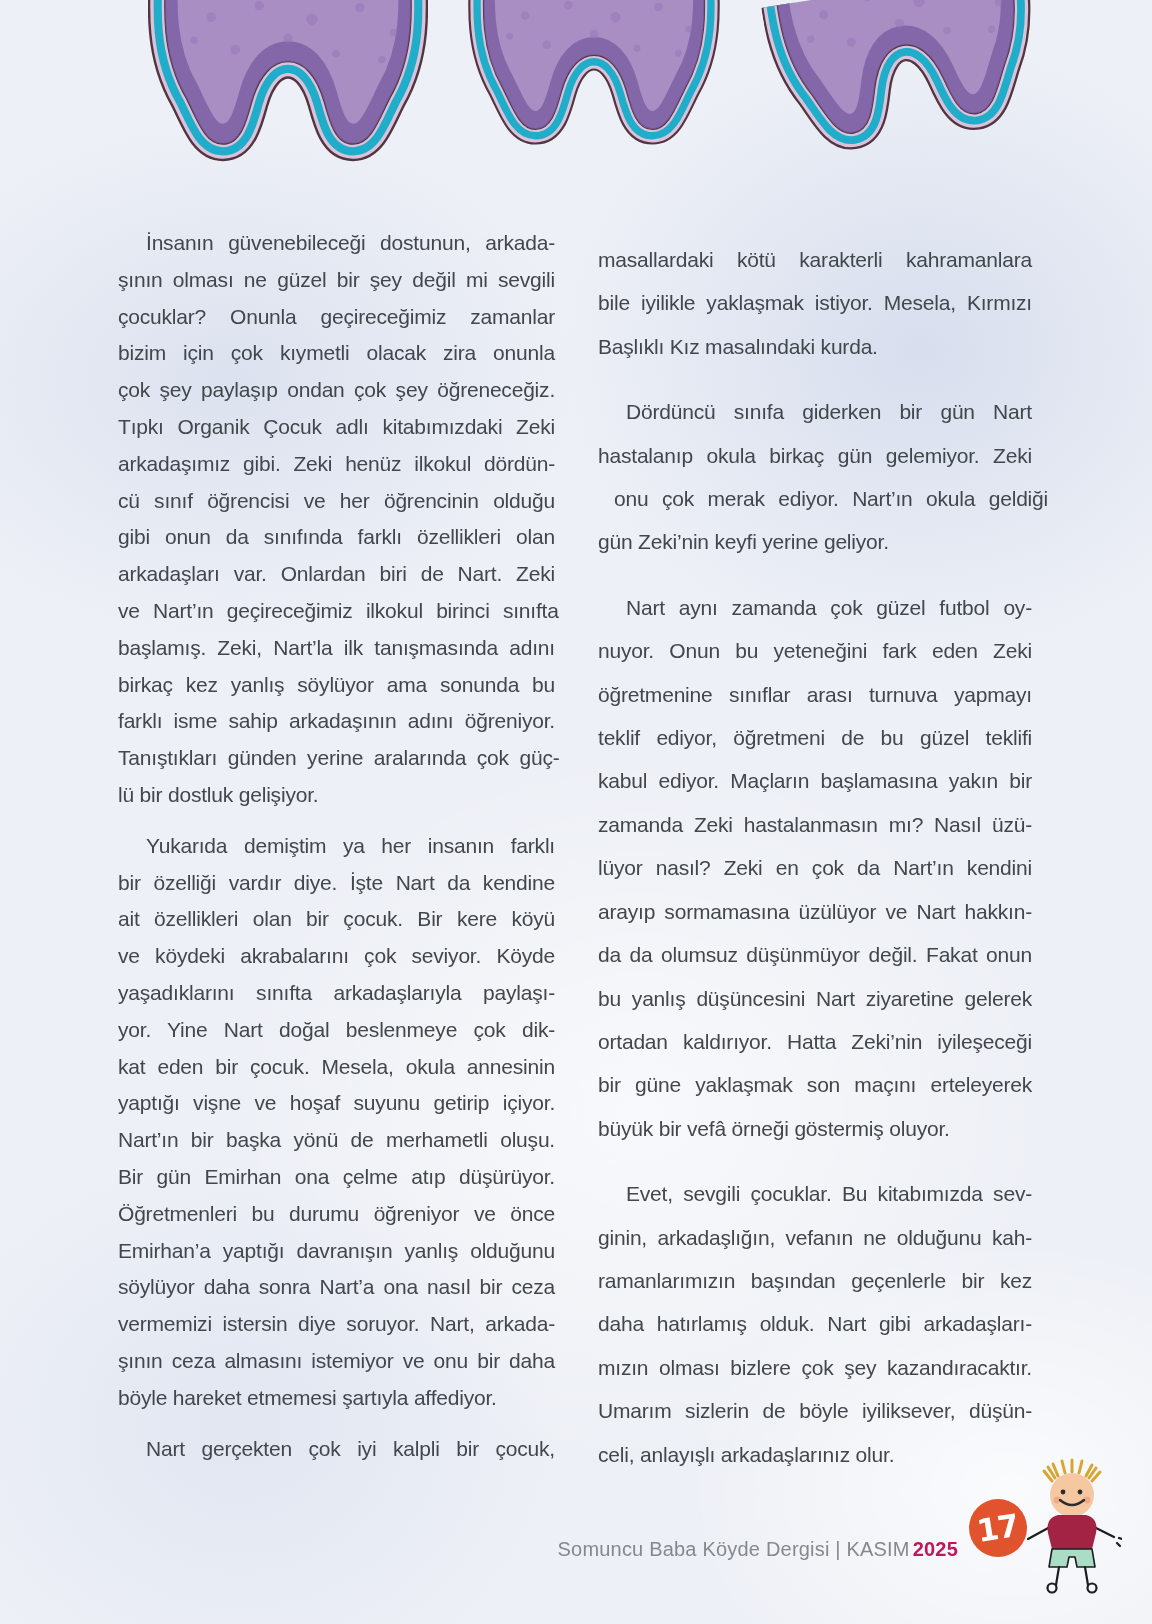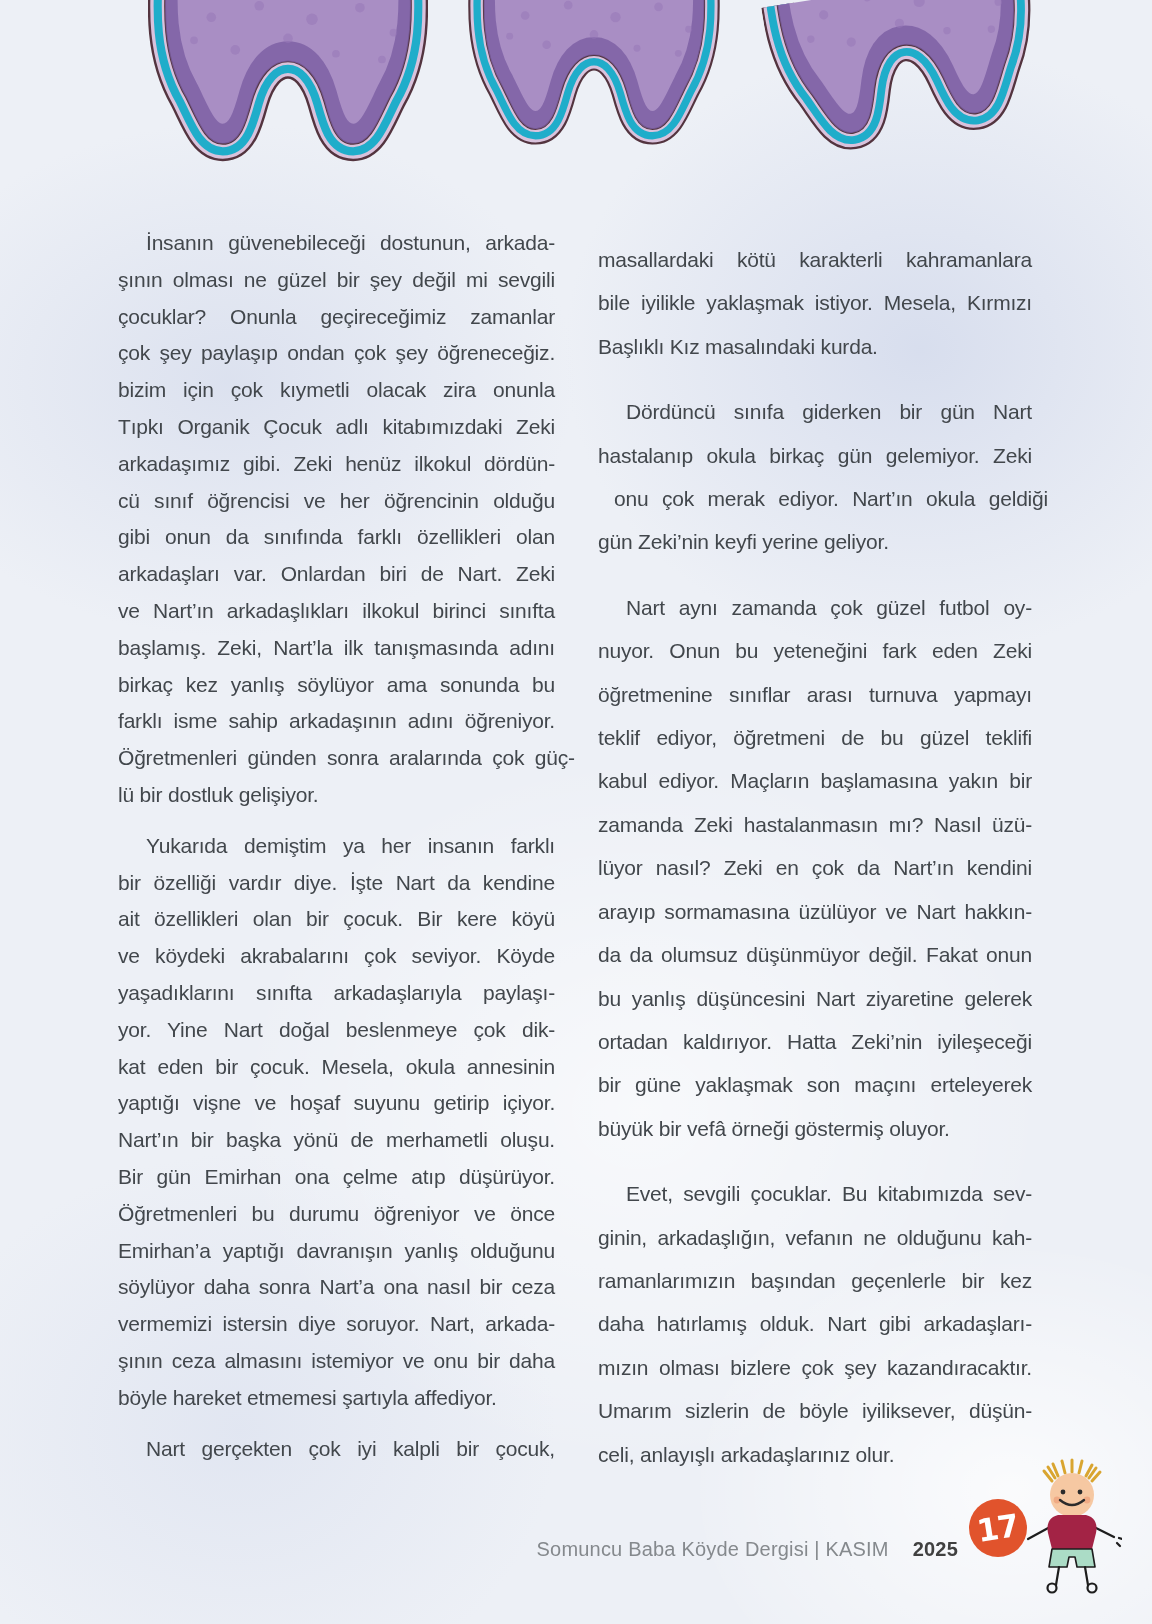--- a/index.html
+++ b/index.html
@@ -25,21 +25,21 @@
   #col-left .para{margin:0 0 14px 0;}
   #col-right .para{margin:0 0 22px 0;}
   .line{white-space:nowrap;}
   .line.indent{padding-left:28px;}
   .line > span{display:inline-block;transform-origin:left center;white-space:nowrap;}
 
   .footer-credit{
     position:absolute;top:1538px;right:194px;
     font-size:20px;color:#85898d;letter-spacing:0.2px;
   }
-  .footer-credit .year{font-weight:bold;color:#404040;margin-left:24px;}
+  .footer-credit .year{font-weight:bold;color:#be185d;margin-left:3px;}
 
   .badge{
     position:absolute;left:969px;top:1499px;width:58px;height:58px;
     border-radius:50%;background:#e1532c;
     display:flex;align-items:center;justify-content:center;
   }
   .badge > span{
     color:#ffffff;font-weight:bold;font-size:31px;
     font-family:"DejaVu Sans","Liberation Sans",sans-serif;
     transform:rotate(-9deg);letter-spacing:-1px;
@@ -98,32 +98,32 @@
     </svg>
   <svg class="sf" style="left:772px;width:268px;height:158px;top:-14px;transform:rotate(-9deg)" viewBox="-6 0 292 172">
       <use href="#sfg"></use>
     </svg>
 
   <div class="col" id="col-left">
       <div class="para">
         <div class="line indent"><span style="word-spacing: 9.02px;">İnsanın güvenebileceği dostunun, arkada-</span></div>
         <div class="line"><span style="word-spacing: 4.71px;">şının olması ne güzel bir şey değil mi sevgili</span></div>
         <div class="line"><span style="word-spacing: 18.32px;">çocuklar? Onunla geçireceğimiz zamanlar</span></div>
+        <div class="line"><span style="word-spacing: 11.4px;">bizim için çok kıymetli olacak zira onunla</span></div>
         <div class="line"><span style="word-spacing: 3.84px;">çok şey paylaşıp ondan çok şey öğreneceğiz.</span></div>
-        <div class="line"><span style="word-spacing: 11.4px;">bizim için çok kıymetli olacak zira onunla</span></div>
         <div class="line"><span style="word-spacing: 8.12px;">Tıpkı Organik Çocuk adlı kitabımızdaki Zeki</span></div>
         <div class="line"><span style="word-spacing: 7.22px;">arkadaşımız gibi. Zeki henüz ilkokul dördün-</span></div>
         <div class="line"><span style="word-spacing: 8.7px;">cü sınıf öğrencisi ve her öğrencinin olduğu</span></div>
         <div class="line"><span style="word-spacing: 9.38px;">gibi onun da sınıfında farklı özellikleri olan</span></div>
         <div class="line"><span style="word-spacing: 8.35px;">arkadaşları var. Onlardan biri de Nart. Zeki</span></div>
-        <div class="line"><span style="word-spacing: 7.66px;">ve Nart’ın arkadaşlıkları ilkokul birinci sınıfta</span></div>
+        <div class="line"><span style="word-spacing: 7.66px;">ve Nart’ın geçireceğimiz ilkokul birinci sınıfta</span></div>
         <div class="line"><span style="word-spacing: 5.67px;">başlamış. Zeki, Nart’la ilk tanışmasında adını</span></div>
         <div class="line"><span style="word-spacing: 7.28px;">birkaç kez yanlış söylüyor ama sonunda bu</span></div>
         <div class="line"><span style="word-spacing: 5.66px;">farklı isme sahip arkadaşının adını öğreniyor.</span></div>
-        <div class="line"><span style="word-spacing: 4.92px;">Öğretmenleri günden sonra aralarında çok güç-</span></div>
+        <div class="line"><span style="word-spacing: 4.92px;">Tanıştıkları günden yerine aralarında çok güç-</span></div>
         <div class="line"><span>lü bir dostluk gelişiyor.</span></div>
       </div>
       <div class="para">
         <div class="line indent"><span style="word-spacing: 10.99px;">Yukarıda demiştim ya her insanın farklı</span></div>
         <div class="line"><span style="word-spacing: 7.05px;">bir özelliği vardır diye. İşte Nart da kendine</span></div>
         <div class="line"><span style="word-spacing: 8.86px;">ait özellikleri olan bir çocuk. Bir kere köyü</span></div>
         <div class="line"><span style="word-spacing: 9.71px;">ve köydeki akrabalarını çok seviyor. Köyde</span></div>
         <div class="line"><span style="word-spacing: 15.99px;">yaşadıklarını sınıfta arkadaşlarıyla paylaşı-</span></div>
         <div class="line"><span style="word-spacing: 10.74px;">yor. Yine Nart doğal beslenmeye çok dik-</span></div>
         <div class="line"><span style="word-spacing: 6.36px;">kat eden bir çocuk. Mesela, okula annesinin</span></div>

